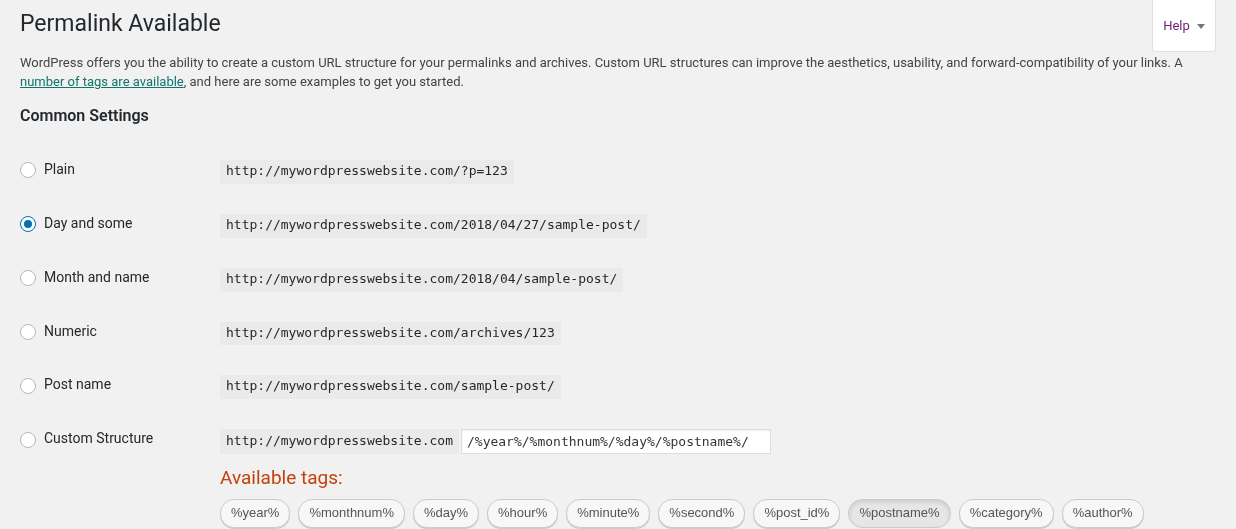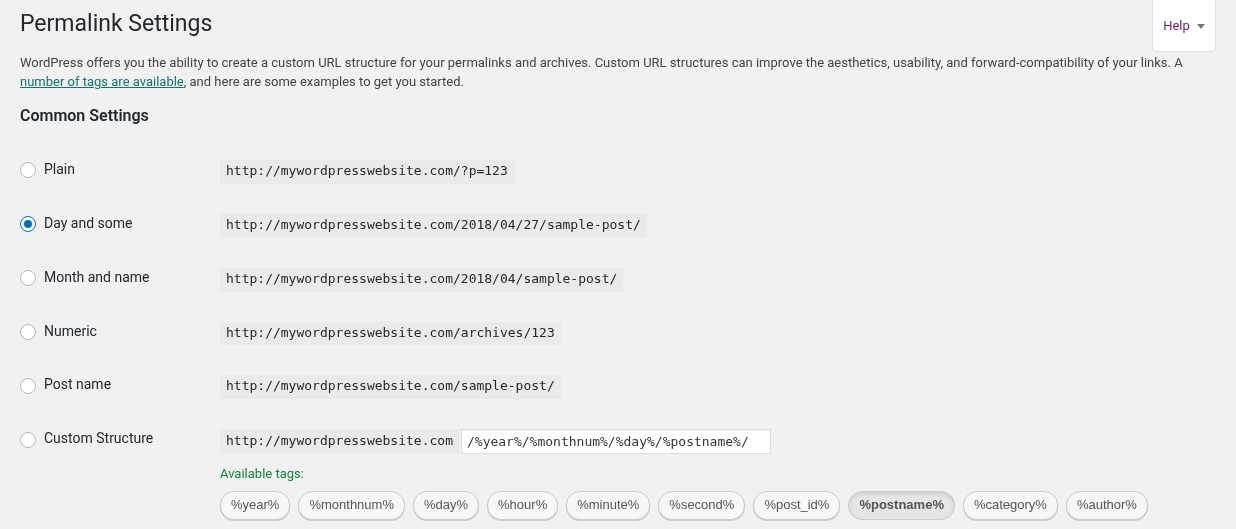--- a/index.html
+++ b/index.html
@@ -133,57 +133,56 @@
     background: #fff;
     box-shadow: inset 0 1px 2px rgba(0,0,0,.07);
     vertical-align: middle;
     width: 310px;
     height: 25px;
     color: #32373c;
     margin-left: 2px;
   }
   .avail-tags-label {
     margin: 12px 0 8px 0;
-    font-size: 13px;
-    color: #15803d;
+    font-size: 19px;
+    color: #c2410c;
   }
   .tag-row {
     display: flex;
     flex-wrap: wrap;
     gap: 8px;
   }
   .tag-btn {
     background: #f7f7f7;
     border: 1px solid #ccc;
     border-radius: 14px;
     padding: 4px 10px 5px 10px;
     font-size: 13px;
     color: #555;
     cursor: pointer;
     box-shadow: 0 1px 0 #ccc;
     line-height: 1.4;
   }
   .tag-btn.active {
     background: #e6e6e6;
     box-shadow: inset 0 2px 4px rgba(0,0,0,0.12);
-    font-weight: bold;
   }
 </style>
 </head>
 <body>
 
 <div class="help-tabs">
   <span class="help-tab">
     <span>Help</span>
     <span class="tri"></span>
   </span>
 </div>
 
 <div class="wrap">
-  <h1>Permalink Settings</h1>
+  <h1>Permalink Available</h1>
 
   <p class="intro">
     <span>WordPress offers you the ability to create a custom URL structure for your permalinks and archives. Custom URL structures can improve the aesthetics, usability, and forward-compatibility of your links. A </span><a href="#">number of tags are available</a><span>, and here are some examples to get you started.</span>
   </p>
 
   <h2 class="section">Common Settings</h2>
 
   <table class="form-table">
     <tbody id="options-body">
         <tr>

